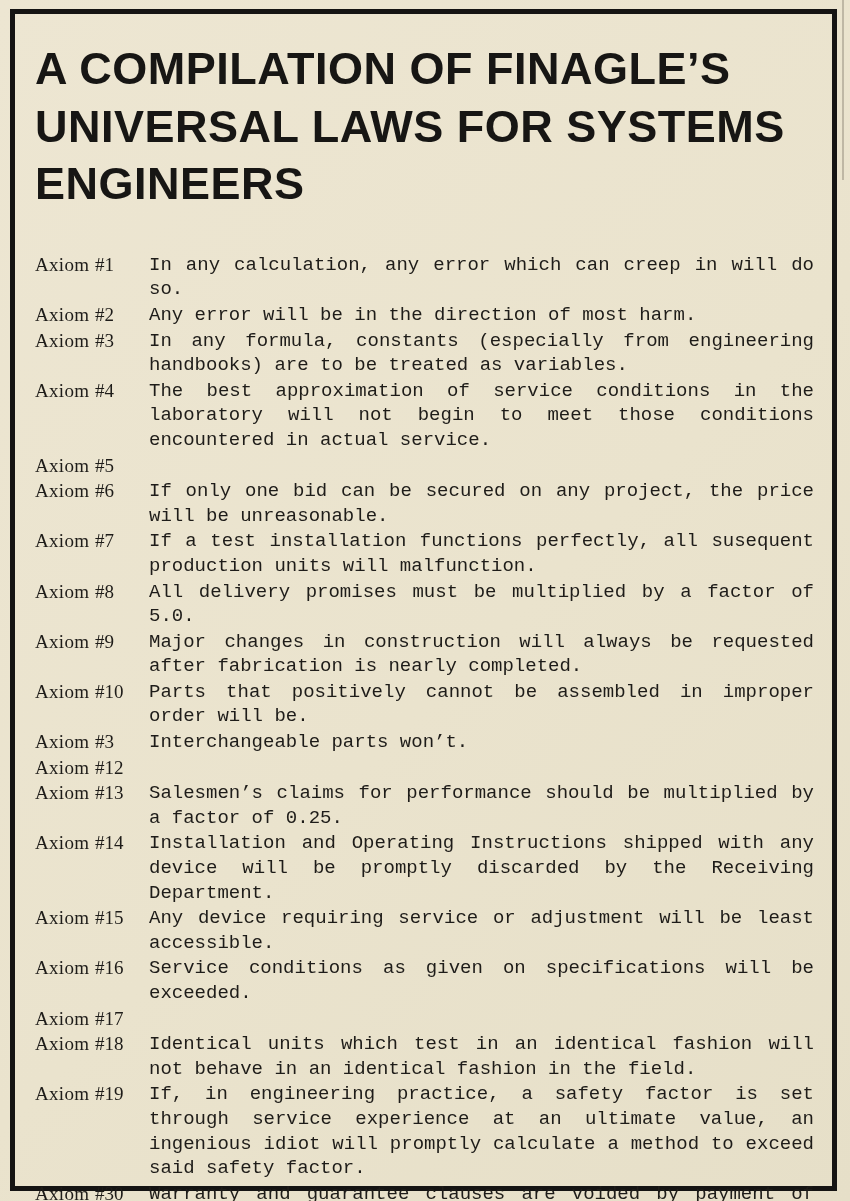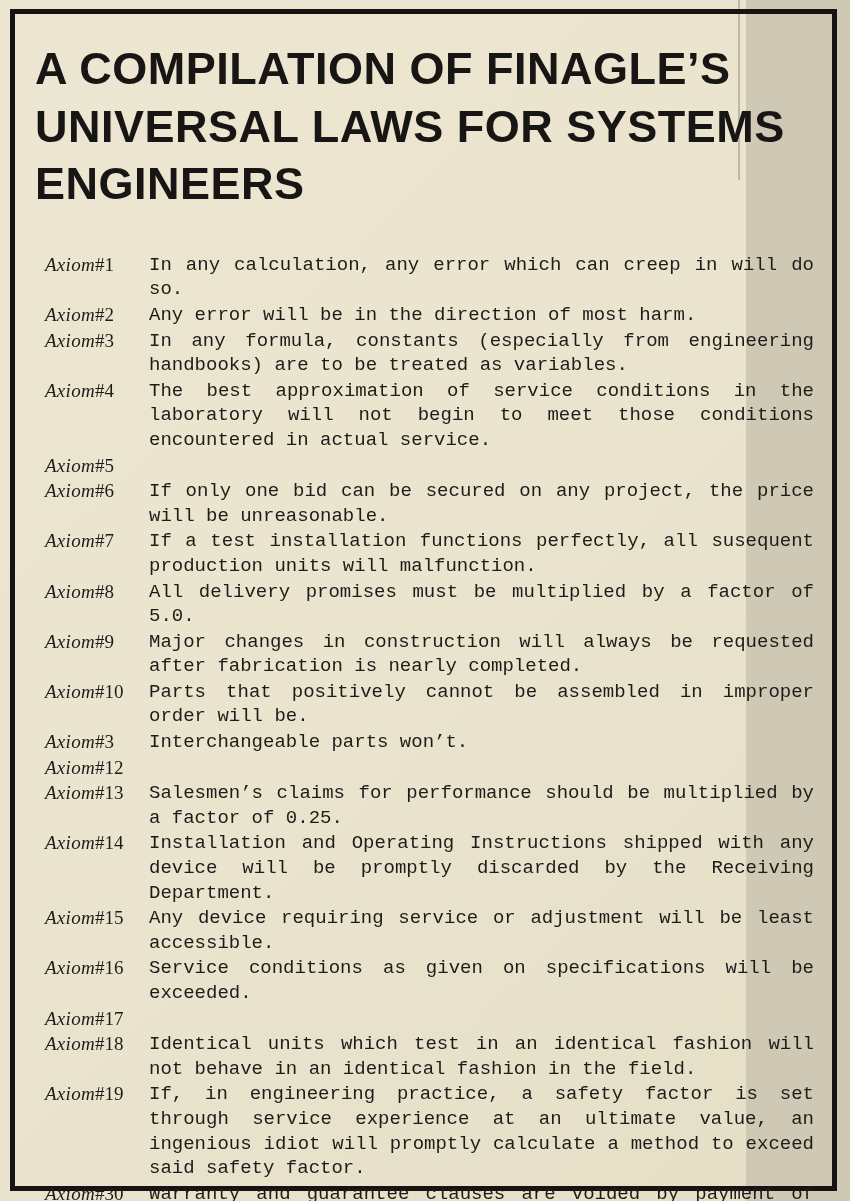--- a/index.html
+++ b/index.html
@@ -11,21 +11,21 @@
   }
 
   body {
     font-family: "Liberation Serif", serif;
     background: #cfc8b4;
   }
 
   .page {
     position: absolute;
     left: 0; top: 0;
-    width: 746px;
+    width: 850px;
     height: 1201px;
     background: linear-gradient(135deg, #ede6d2 0%, #eae3cd 55%, #e6dfc8 100%);
   }
 
   
   .scan-edge {
     position: absolute;
     top: 0;
     right: 6px;
     width: 2px;
@@ -69,23 +69,21 @@
     margin-bottom: 1px;
   }
 
   .axiom-label {
     display: grid;
     grid-template-columns: 60px auto;
     white-space: nowrap;
   }
 
   .axiom-word {
-    font-style: italic;
     letter-spacing: 0.3px;
-    text-align: right;
   }
 
   .axiom-num {
     font-style: normal;
   }
 
   .axiom-text {
     text-align: justify;
     text-justify: inter-word;
     font-family: Liberation Mono, monospace;

